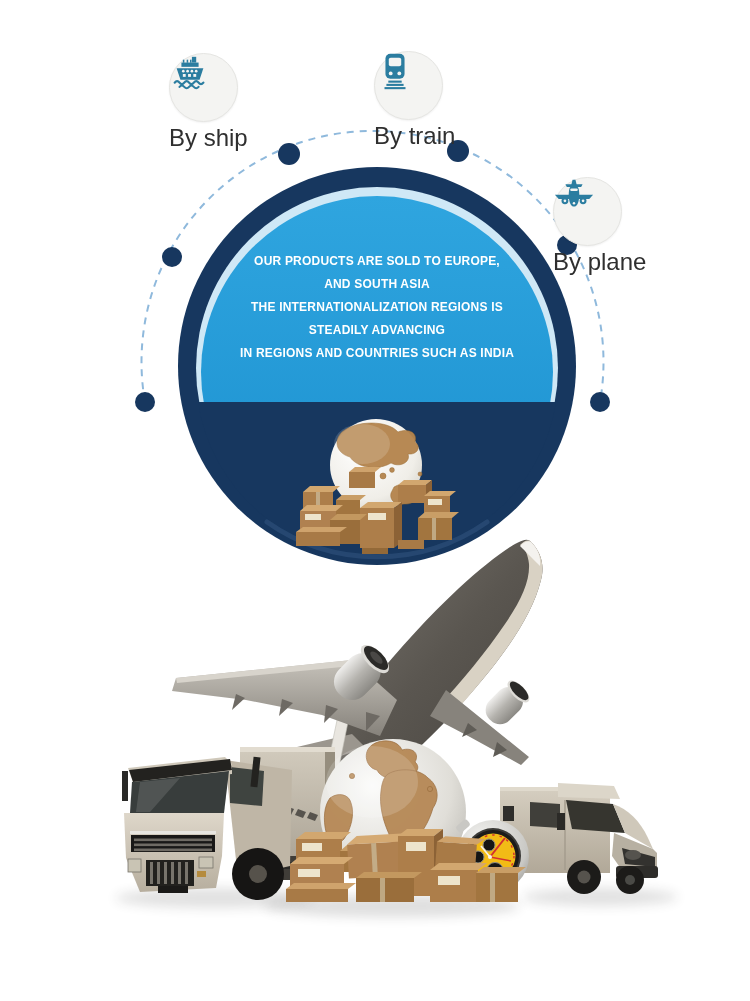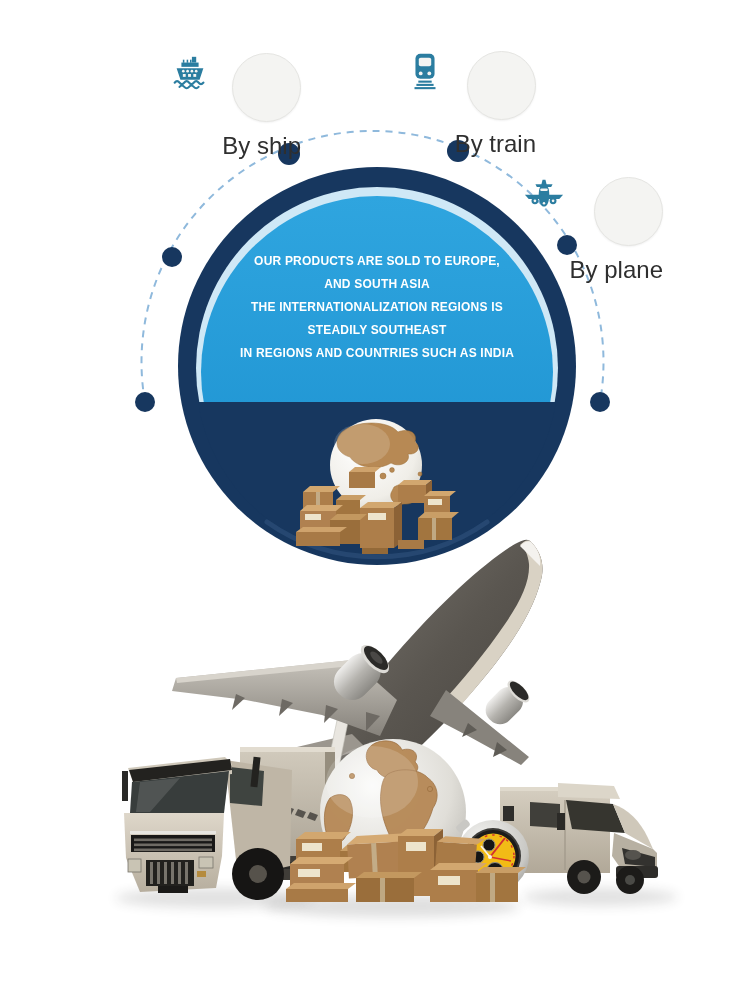--- a/index.html
+++ b/index.html
@@ -1,21 +1,21 @@
 <!DOCTYPE html>
 <html><head>
 <meta charset="utf-8">
 <style>
   html,body{margin:0;padding:0;background:#ffffff;}
   .stage{
     position:relative;width:750px;height:1001px;overflow:hidden;
     background:#ffffff;font-family:"Liberation Sans", sans-serif;
   }
   .stage svg{position:absolute;left:0;top:0;}
-  .node{position:absolute;display:flex;flex-direction:column;align-items:flex-end;gap:8px;}
+  .node{position:absolute;display:flex;flex-direction:column;align-items:flex-start;}
   .icon-circle{
     width:67px;height:67px;border-radius:50%;
     background:#f4f4f2;border:1px solid #e5e5e2;
     display:flex;align-items:center;justify-content:center;
     box-shadow:0 1px 2px rgba(0,0,0,0.06);
   }
   .node-label{
     margin-top:3px;font-size:24px;line-height:26px;color:#2f2f2f;
     white-space:nowrap;
   }
@@ -381,39 +381,39 @@
             <rect x="20" y="22" width="3" height="3"></rect>
             <rect x="25.5" y="22" width="3" height="3"></rect>
         </g>
         <path d="M6 31 q2.5 -3.2 5 0 t5 0 t5 0 t5 0 t5 0 t5 0" fill="none" stroke="#2B7DA0" stroke-width="2.4" stroke-linecap="round"></path>
         <path d="M11 35.5 q2.5 -3 5 0 t5 0 t5 0 t5 0" fill="none" stroke="#2B7DA0" stroke-width="2.2" stroke-linecap="round"></path>
       </svg>
     </div>
     <div class="node-label">By ship</div>
   </div>
 
-  <div class="node" style="left:404px;top:51px;width:132px;">
+  <div class="node" style="left:374px;top:51px;width:132px;">
     <div class="icon-circle">
       <svg width="42" height="42" viewBox="0 0 44 44">
         <rect x="12" y="3" width="20" height="26" rx="5" fill="#2B7DA0"></rect>
         <rect x="15.5" y="7" width="13" height="9" rx="2" fill="#f4f4f2"></rect>
         <circle cx="17.5" cy="23.5" r="2" fill="#f4f4f2"></circle>
           <circle cx="26.5" cy="23.5" r="2" fill="#f4f4f2"></circle>
         <g fill="#2B7DA0">
           <rect x="15" y="31" width="14" height="2.2"></rect>
           <rect x="13" y="34.4" width="18" height="2.2"></rect>
           <rect x="11" y="37.8" width="22" height="2.2"></rect>
         </g>
       </svg>
     </div>
     <div class="node-label">By train</div>
   </div>
 
 
-  <div class="node" style="left:523px;top:177px;width:140px;">
+  <div class="node" style="left:553px;top:177px;width:140px;">
     <div class="icon-circle">
       <svg width="42" height="42" viewBox="0 0 44 44">
         <g fill="#2B7DA0">
           <path d="M20.5 3 L23.5 3 L25 9 L19 9 Z"></path>
           <path d="M13 7.5 L31 7.5 L29.5 10.5 L14.5 10.5 Z"></path>
           <path d="M22 8 C26 8 27.5 12 27.5 18 C27.5 26 25.5 31 22 31 C18.5 31 16.5 26 16.5 18 C16.5 12 18 8 22 8 Z"></path>
           <path d="M2 18.5 L42 18.5 L38 23 L6 23 Z"></path>
           <circle cx="12.5" cy="25" r="3.6"></circle>
             <circle cx="31.5" cy="25" r="3.6"></circle>
         </g>
@@ -423,17 +423,17 @@
         <circle cx="22" cy="27.5" r="1.3" fill="#f4f4f2"></circle>
       </svg>
     </div>
     <div class="node-label">By plane</div>
   </div>
 
   <div class="circle-message">
     <div class="line">OUR PRODUCTS ARE SOLD TO EUROPE,</div>
     <div class="line">AND SOUTH ASIA</div>
     <div class="line">THE INTERNATIONALIZATION REGIONS IS</div>
-    <div class="line">STEADILY SOUTHEAST</div>
+    <div class="line">STEADILY ADVANCING</div>
     <div class="line">IN REGIONS AND COUNTRIES SUCH AS INDIA</div>
   </div>
 
 </div>
 
 </body></html>

